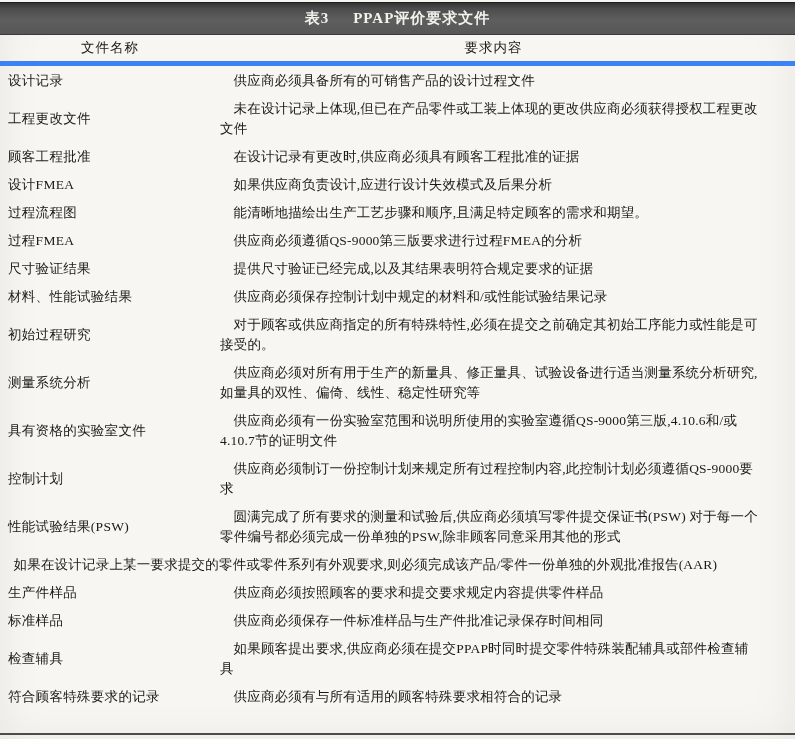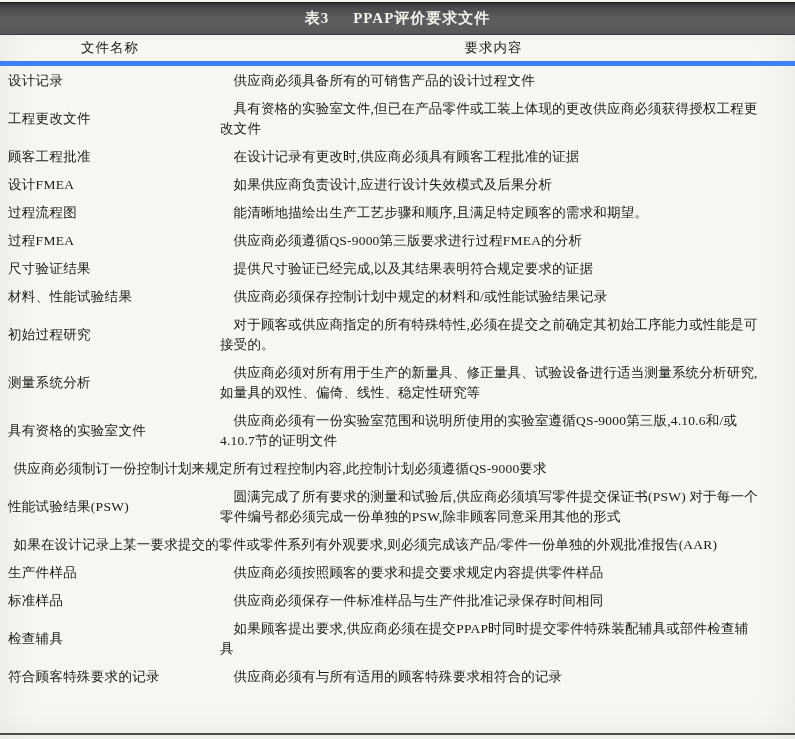--- a/index.html
+++ b/index.html
@@ -104,21 +104,21 @@
   </div>
 
   <div class="rows" id="rows">
   <div class="row">
     <div class="cell-file">设计记录</div>
     <div class="cell-content">供应商必须具备所有的可销售产品的设计过程文件</div>
   </div>
 
   <div class="row">
     <div class="cell-file">工程更改文件</div>
-    <div class="cell-content">具有资格的实验室文件,但已在产品零件或工装上体现的更改供应商必须获得授权工程更改文件</div>
+    <div class="cell-content">未在设计记录上体现,但已在产品零件或工装上体现的更改供应商必须获得授权工程更改文件</div>
   </div>
 
   <div class="row">
     <div class="cell-file">顾客工程批准</div>
     <div class="cell-content">在设计记录有更改时,供应商必须具有顾客工程批准的证据</div>
   </div>
 
   <div class="row">
     <div class="cell-file">设计FMEA</div>
     <div class="cell-content">如果供应商负责设计,应进行设计失效模式及后果分析</div>
@@ -153,20 +153,21 @@
     <div class="cell-file">测量系统分析</div>
     <div class="cell-content">供应商必须对所有用于生产的新量具、修正量具、试验设备进行适当测量系统分析研究,如量具的双性、偏倚、线性、稳定性研究等</div>
   </div>
 
   <div class="row">
     <div class="cell-file">具有资格的实验室文件</div>
     <div class="cell-content">供应商必须有一份实验室范围和说明所使用的实验室遵循QS-9000第三版,4.10.6和/或4.10.7节的证明文件</div>
   </div>
 
   <div class="row">
+    <div class="cell-file">控制计划</div>
     <div class="cell-content">供应商必须制订一份控制计划来规定所有过程控制内容,此控制计划必须遵循QS-9000要求</div>
   </div>
 
   <div class="row">
     <div class="cell-file">性能试验结果(PSW)</div>
     <div class="cell-content">圆满完成了所有要求的测量和试验后,供应商必须填写零件提交保证书(PSW) 对于每一个零件编号都必须完成一份单独的PSW,除非顾客同意采用其他的形式</div>
   </div>
 
   <div class="row">
     <div class="cell-content">如果在设计记录上某一要求提交的零件或零件系列有外观要求,则必须完成该产品/零件一份单独的外观批准报告(AAR)</div>

